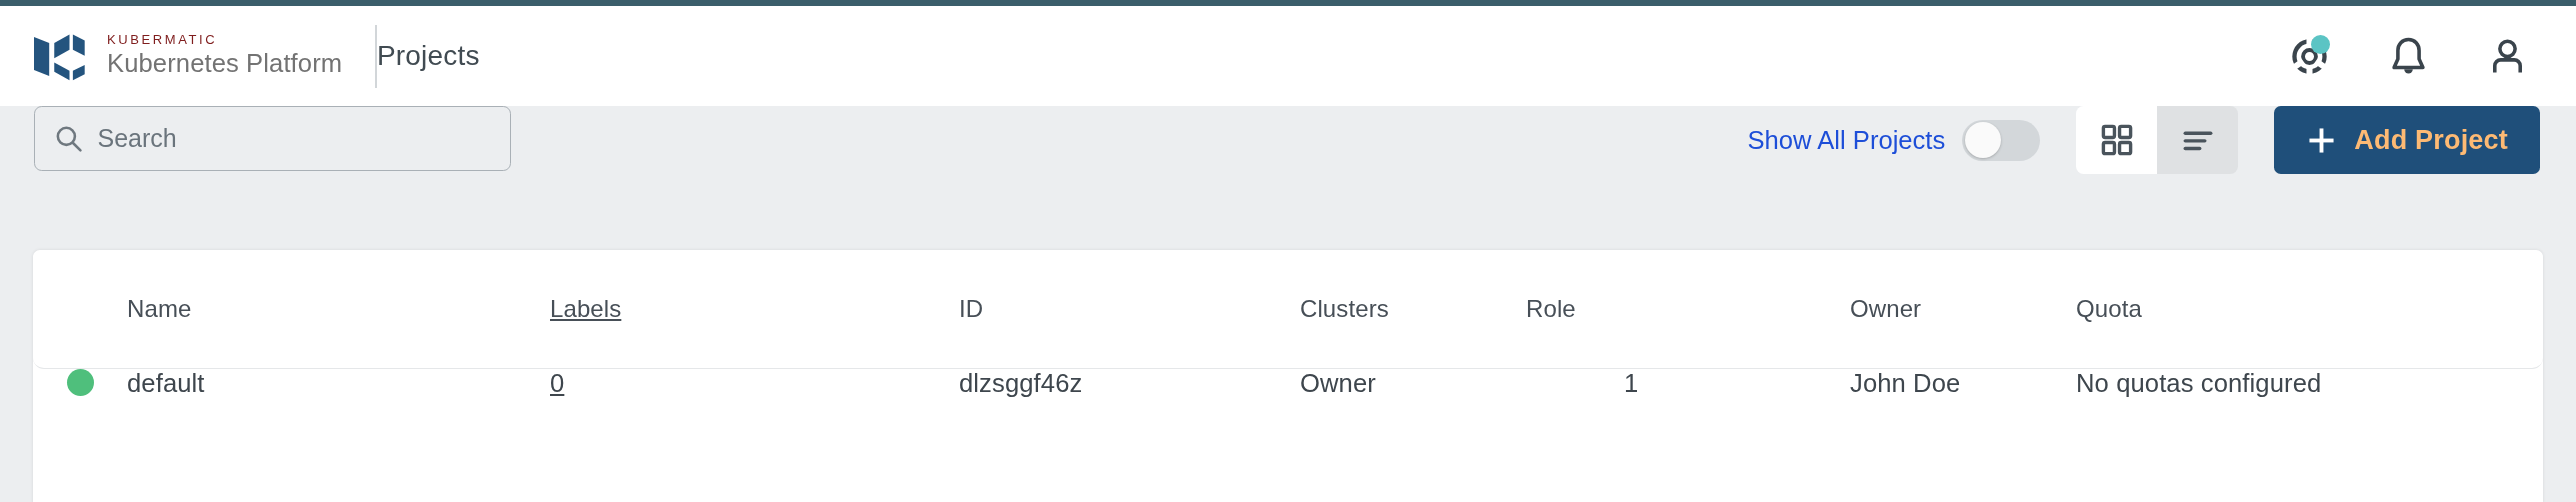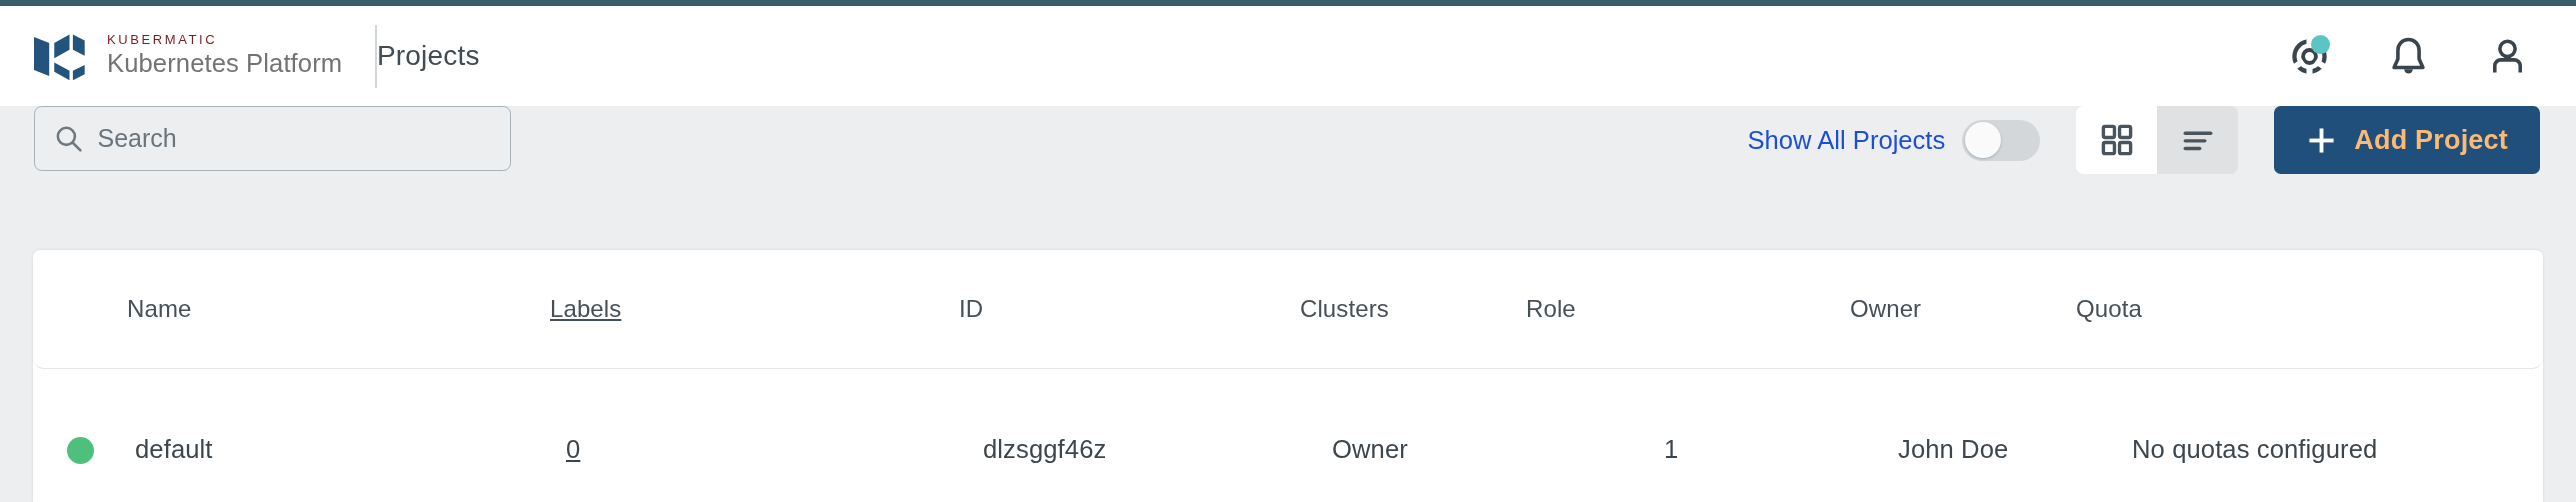--- a/index.html
+++ b/index.html
@@ -254,24 +254,23 @@
 
   .thead-row {
     display: flex;
     align-items: center;
     height: 119px;
     border-bottom: 1.7px solid #e5e7e9;
     border-radius: 11px;
   }
   .tbody-row {
     display: flex;
-    align-items: flex-end;
+    align-items: flex-start;
     height: 95px;
     cursor: pointer;
-    gap: 8px;
   }
 
   .col { flex: 0 0 auto; }
   .col-status   { width: 94px; display: flex; justify-content: center; align-items: center; }
   .col-name     { width: 423px; }
   .col-labels   { width: 409px; text-decoration: underline; }
   .col-id       { width: 341px; }
   .col-role     { width: 324px; }
   .col-clusters { width: 226px; }
   .col-owners   { width: 226px; }

